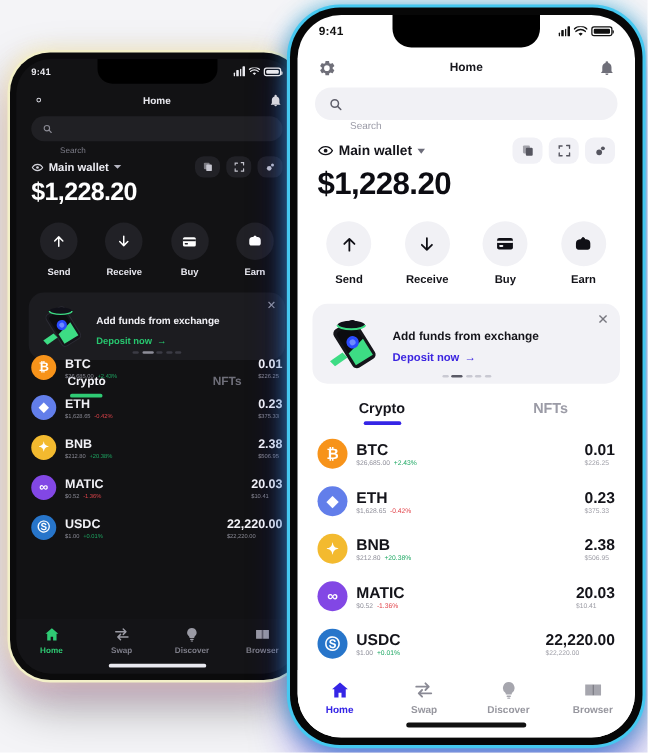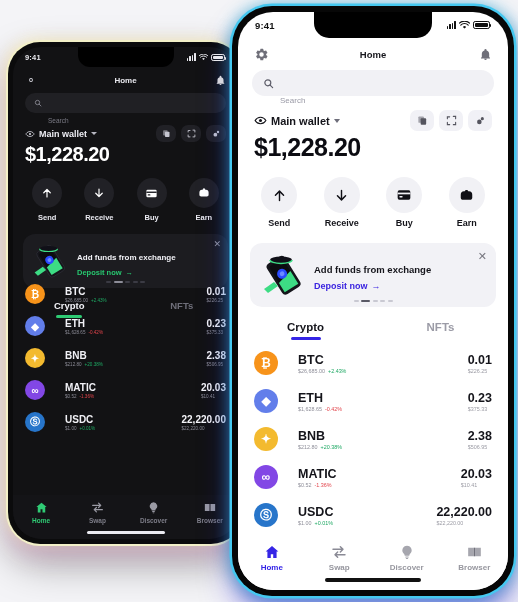--- a/index.html
+++ b/index.html
@@ -187,21 +187,21 @@
 
   
   .assets { padding-top:4px; }
   .arow { display:flex; align-items:center; }
   #phone-dark .arow { padding:6px 12px; }
   #phone-light .arow { padding:7px 16px; }
   .acoin { flex:0 0 auto; border-radius:50%; display:flex; align-items:center; justify-content:center;
            color:#fff; font-weight:700; }
   #phone-dark .acoin { width:20px;height:20px; font-size:10px; }
   #phone-light .acoin { width:24px;height:24px; font-size:12px; }
-  .ainfo { margin-left:20px; }
+  .ainfo { margin-left:7px; }
   .asym { font-weight:600; }
   #phone-dark .asym { font-size:10px; color:#f1f1f6; }
   #phone-light .asym { font-size:12.5px; color:#14141a; }
   .aprice { display:flex; gap:3px; margin-top:1px; }
   #phone-dark .aprice { font-size:4.6px; }
   #phone-light .aprice { font-size:5.4px; }
   .aprice .p { color:#8a8a95; }
   #phone-light .aprice .p { color:#8e8e99; }
   .up { color:#1ea863; } .down { color:#e2444b; }
   .aright { margin-left:auto; text-align:left; }

